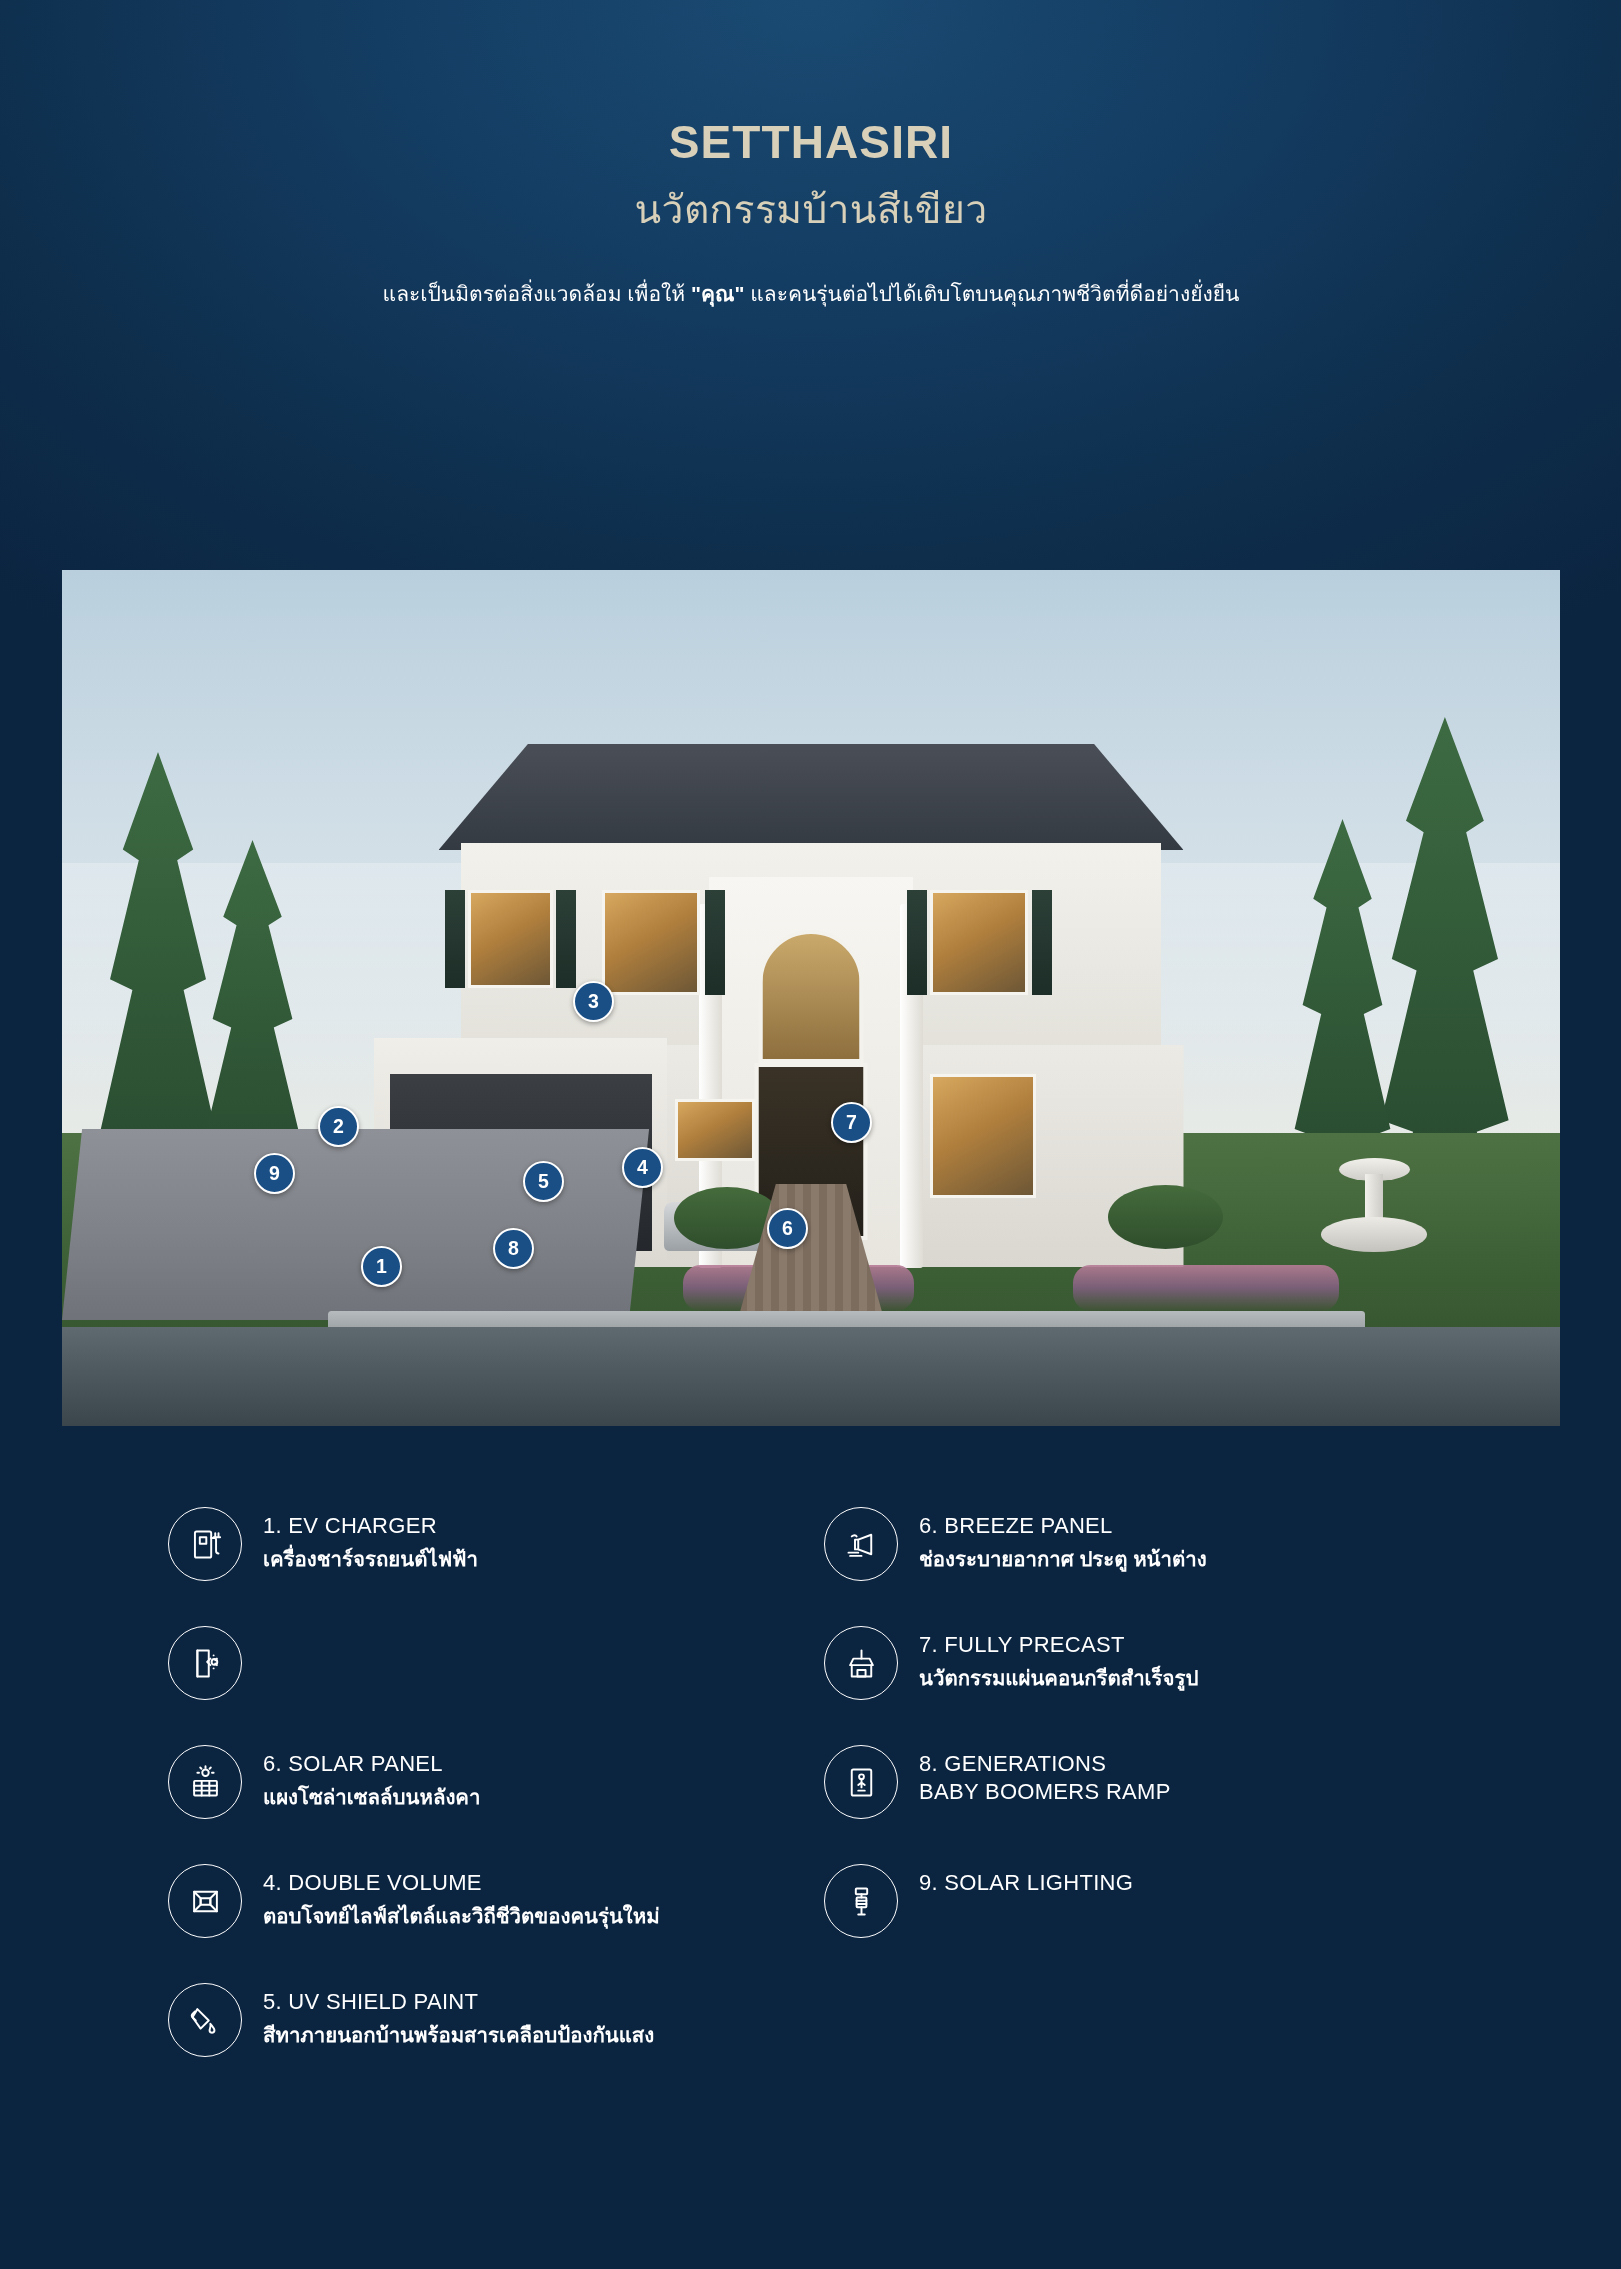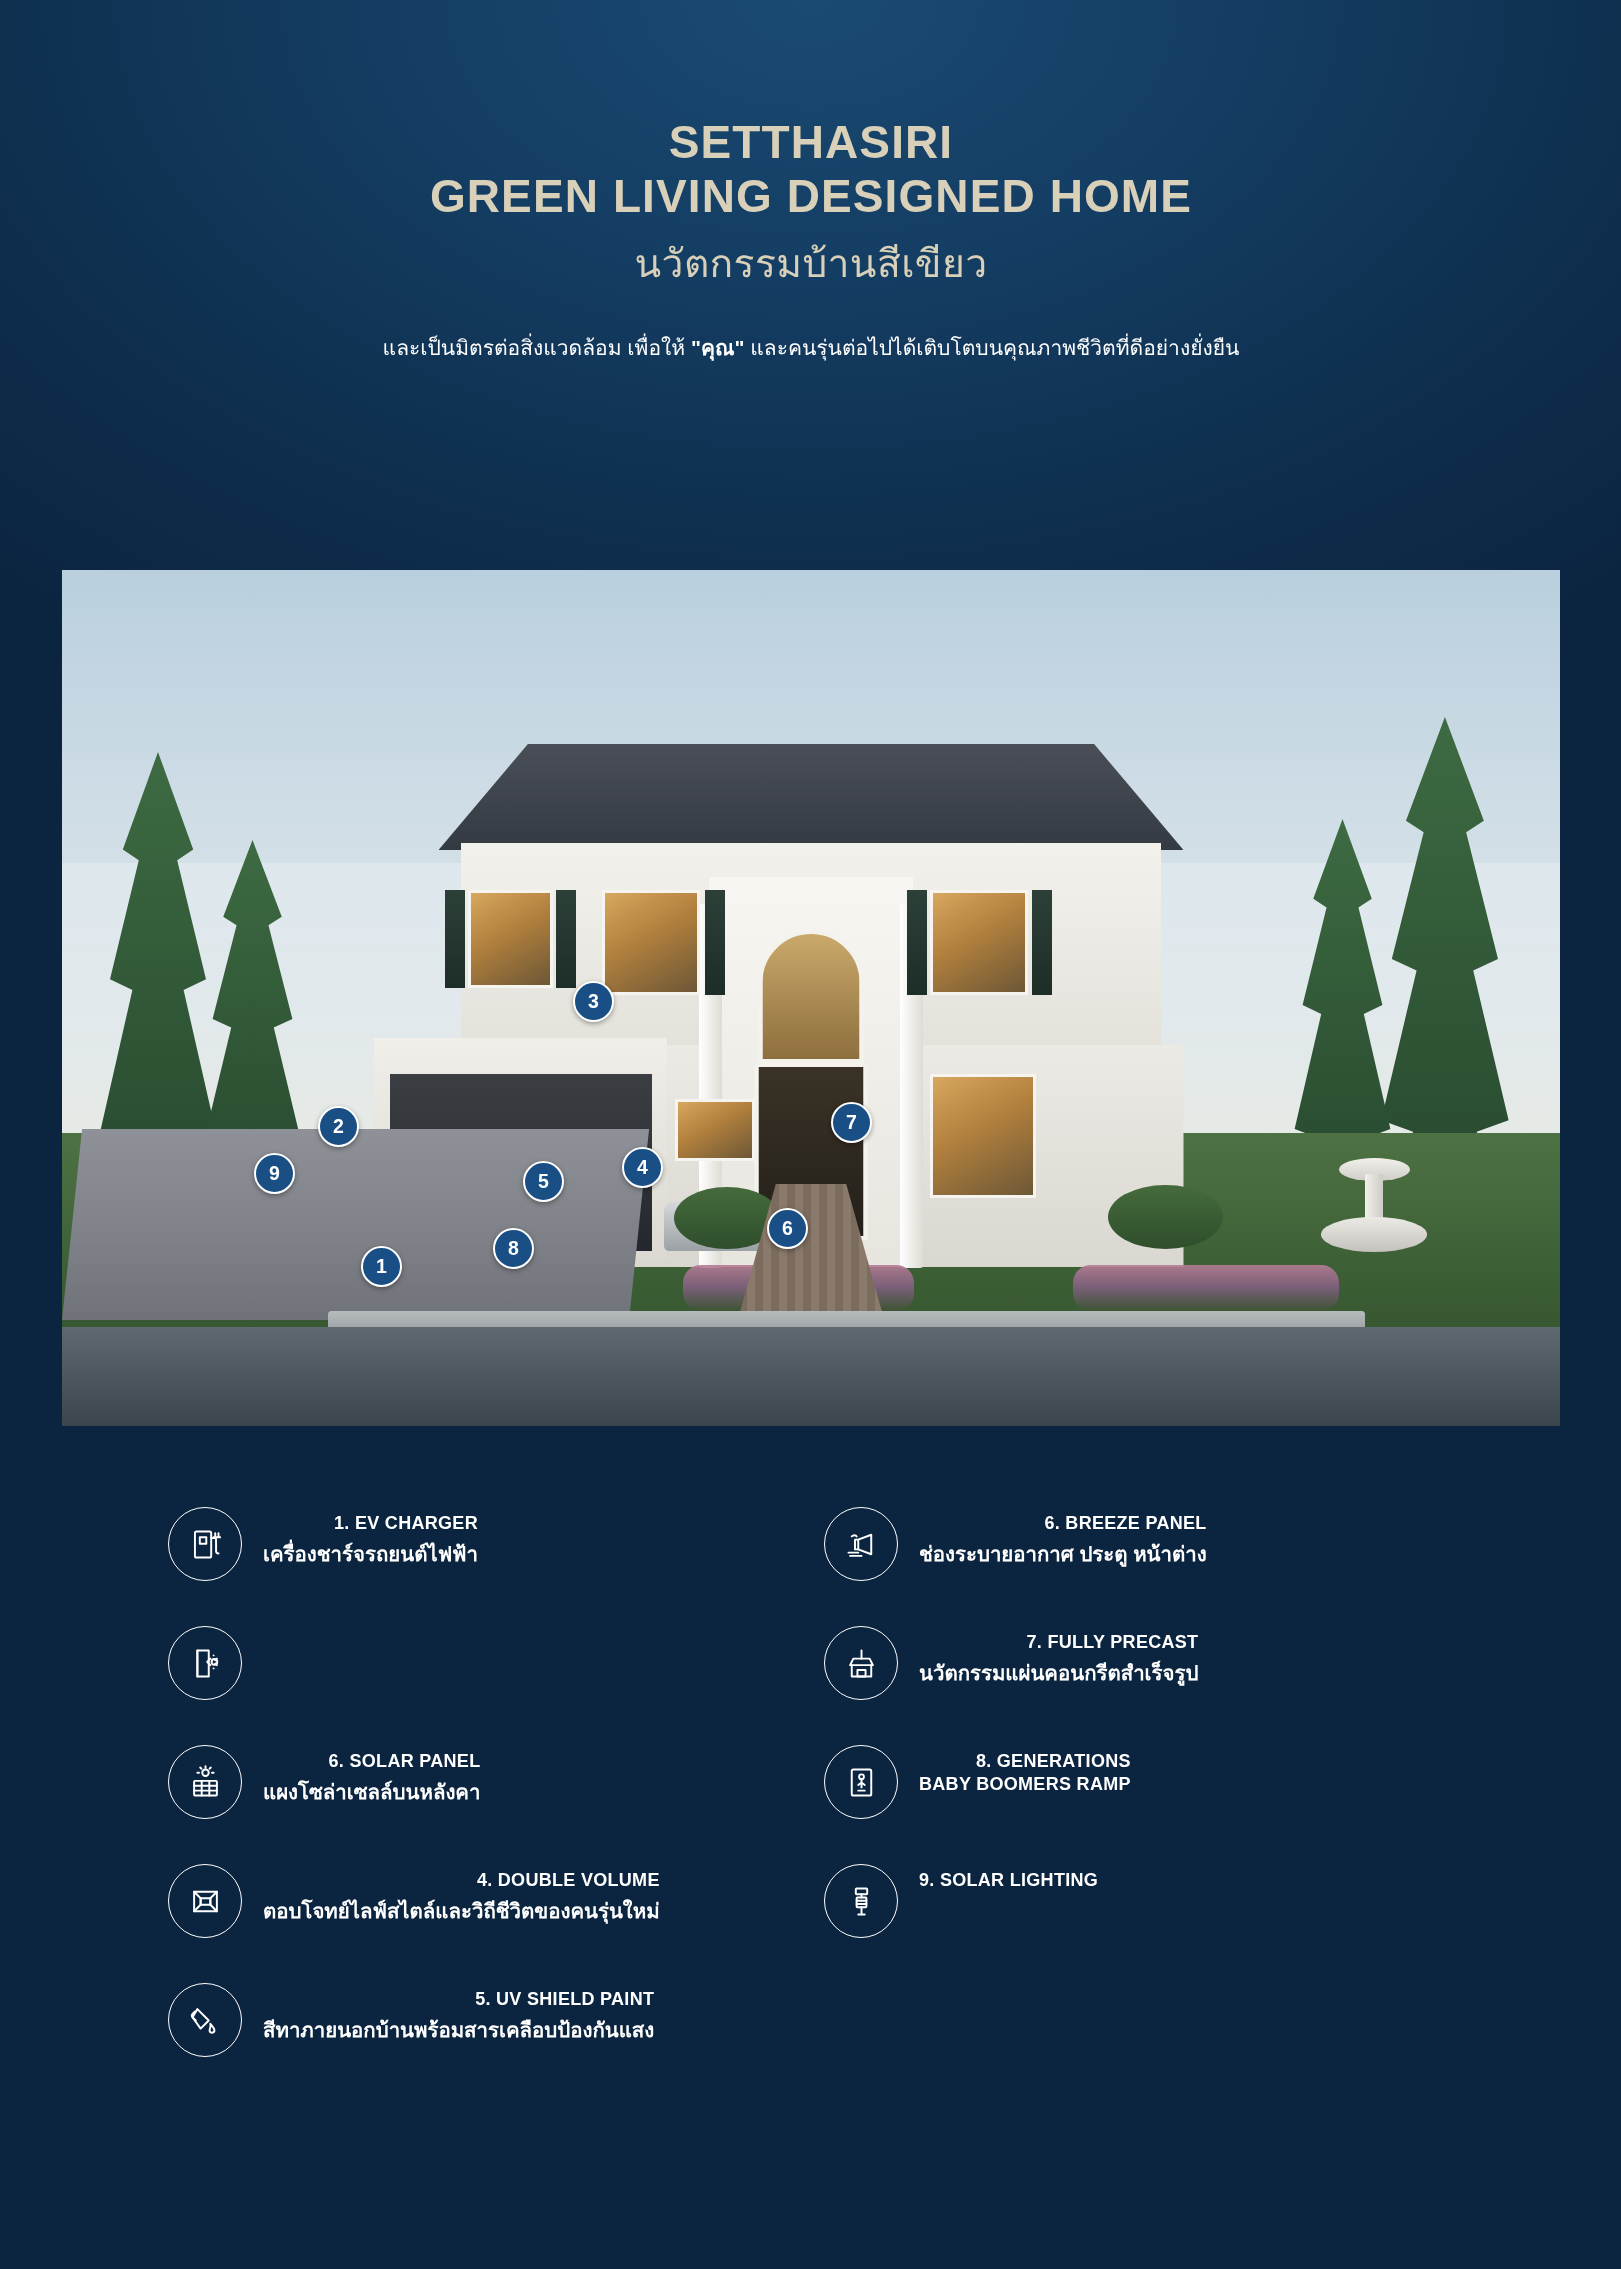--- a/index.html
+++ b/index.html
@@ -243,44 +243,42 @@
     flex: 0 0 auto;
     width: 74px; height: 74px;
     border-radius: 50%;
     border: 1.8px solid #ffffff;
     display: flex; align-items: center; justify-content: center;
   }
   .f-icon svg { width: 39px; height: 39px; }
   .f-text { padding-top: 5.3px; }
   .f-title {
     color: #ffffff;
-    font-size: 18px;
-    font-weight: bold;
+    font-size: 22px;
+    font-weight: normal;
     letter-spacing: 0.3px;
     line-height: 1.28;
     white-space: pre-line;
-    text-align: right;
   }
   .f-desc {
     color: #ffffff;
     font-size: 20.4px;
     font-weight: bold;
     margin-top: 5.3px;
     line-height: 1.35;
   }
 </style>
 </head>
 <body>
 
 <div class="page">
 
   <div class="header">
     <div class="title-en">
       <span>SETTHASIRI</span>
-      <span class="line2">GREEN LIVING DESIGNED HOME</span>
     </div>
     <div class="title-th">นวัตกรรมบ้านสีเขียว</div>
     <div class="subtitle">
       <div>
         <span>และเป็นมิตรต่อสิ่งแวดล้อม เพื่อให้ </span><span class="hl">"คุณ"</span><span> และคนรุ่นต่อไปได้เติบโตบนคุณภาพชีวิตที่ดีอย่างยั่งยืน</span>
       </div>
     </div>
   </div>
 
   <div class="hero">

